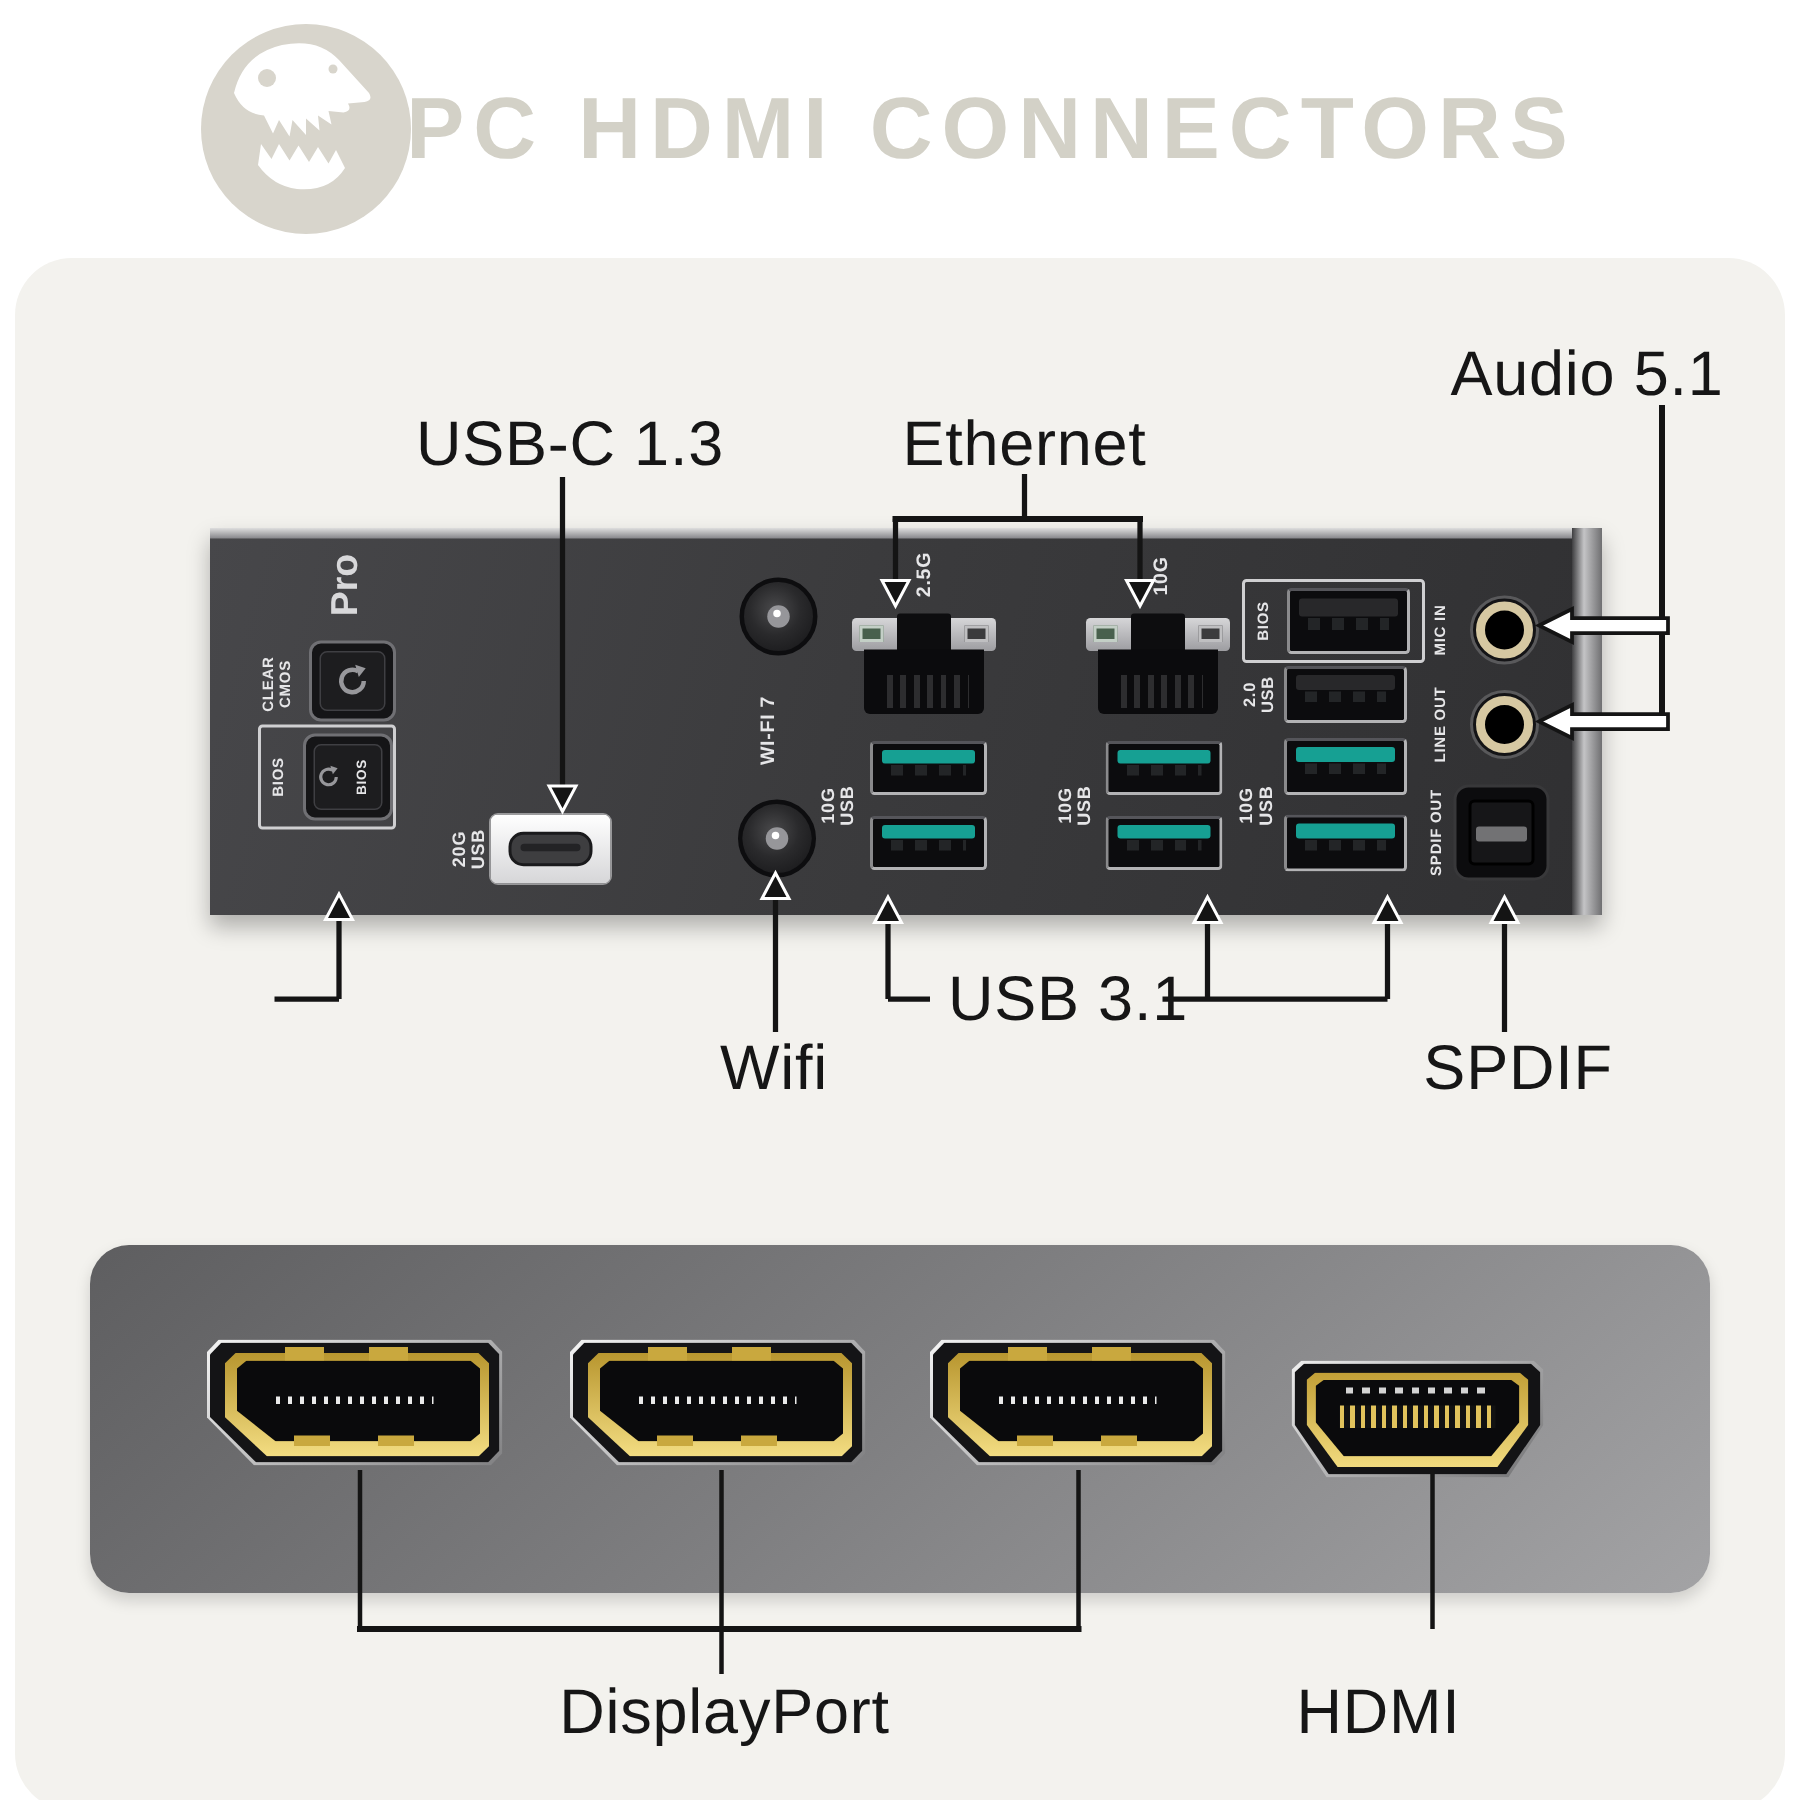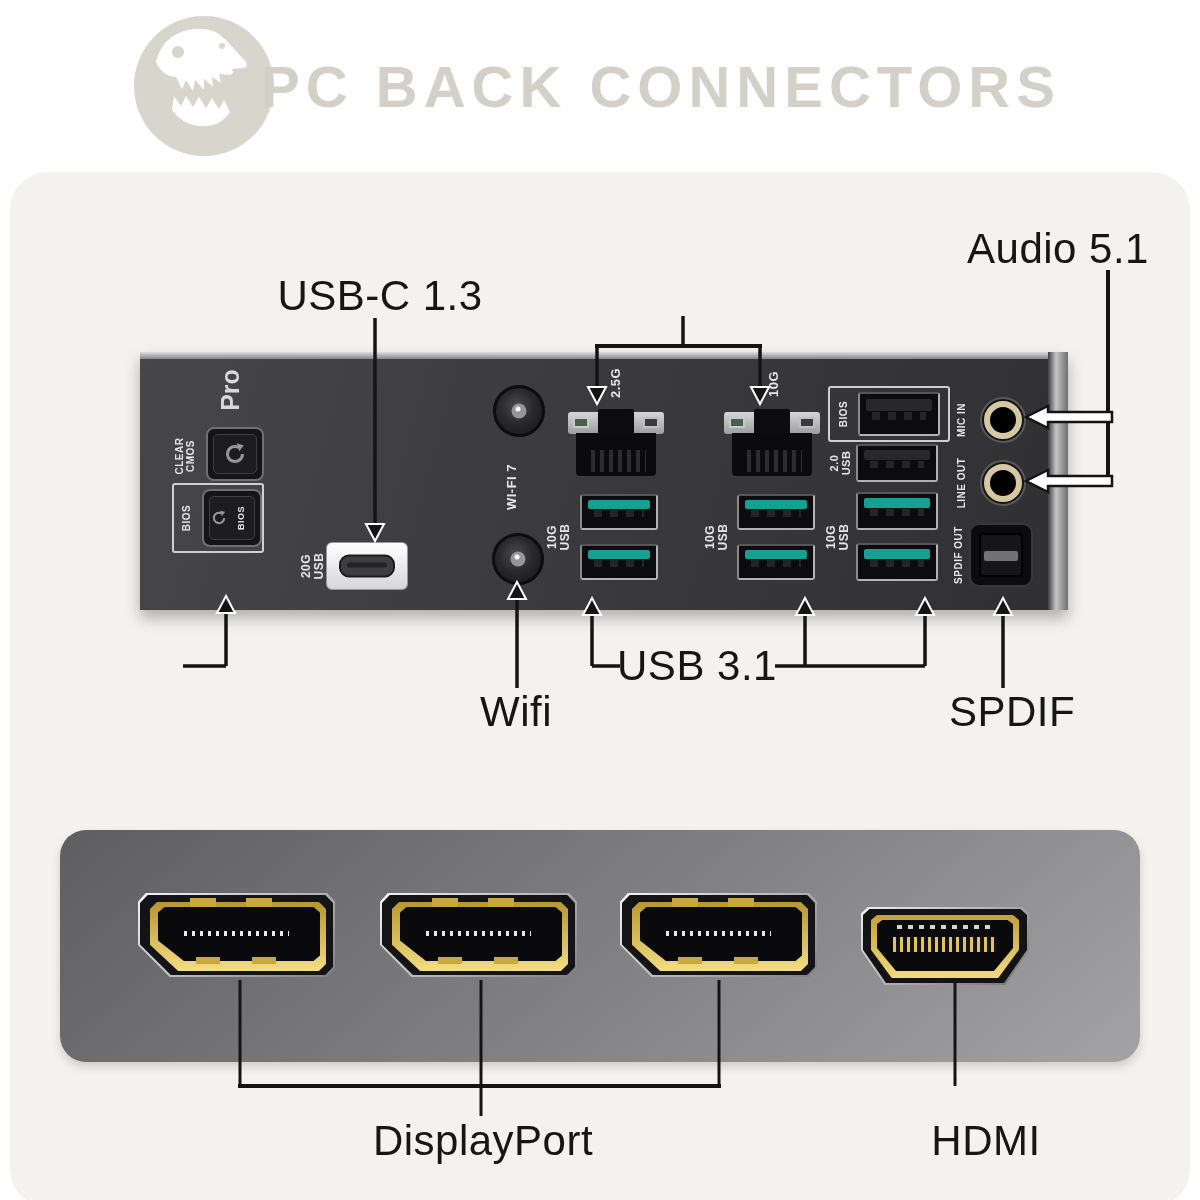--- a/index.html
+++ b/index.html
@@ -131,21 +131,21 @@
 
   <div class="logo">
     <svg width="140" height="140" viewBox="0 0 140 140">
       <circle cx="70" cy="70" r="70" fill="#d8d5cc"></circle>
       <path fill="#ffffff" d="M22 46 Q28 20 54 14 Q78 9 92 24 L112 46 Q115 51 109 52 L98 53 Q101 58 95 59 L85 58 L87 67 L78 61 L79 71 L70 63 L70 74 L61 64 L59 75 L52 64 L48 73 L42 61 Q28 60 22 46 Z"></path>
       <circle cx="44" cy="36" r="6" fill="#d8d5cc"></circle>
       <circle cx="88" cy="30" r="3" fill="#d8d5cc"></circle>
       <path fill="#ffffff" d="M40 80 L47 90 L52 80 L59 91 L65 81 L72 92 L78 82 L85 93 L90 84 L96 96 Q86 112 64 110 Q48 108 38 94 Z"></path>
     </svg>
   </div>
-  <div class="page-title">PC BACK CONNECTORS</div>
+  <div class="page-title">PC HDMI CONNECTORS</div>
 
   <div class="main-panel"></div>
 
   <div class="io-shield">
     <div class="io-topstrip"></div>
     <div class="io-rightstrip"></div>
 
     <div class="vlabel pro" style="left:91px;top:38px;">Pro</div>
 
     <div class="vlabel v10" style="left:45px;top:104px;">CLEAR
@@ -361,18 +361,19 @@
     </g>
 
     <g fill="#ffffff" stroke="#141414" stroke-width="2.5" stroke-linejoin="miter">
       <polygon points="1026,417 1048,406 1048,412 1112,412 1112,422 1048,422 1048,428"></polygon>
       <polygon points="1026,481 1048,470 1048,476 1112,476 1112,486 1048,486 1048,492"></polygon>
     </g>
   </svg>
 
   <div class="anno" style="left:1058px;top:249px;">Audio 5.1</div>
   <div class="anno" style="left:380px;top:296px;">USB-C 1.3</div>
+  <div class="anno" style="left:683px;top:296px;">Ethernet</div>
   <div class="anno" style="left:516px;top:712px;">Wifi</div>
-  <div class="anno" style="left:697px;top:666px;">USB 3.1</div>
+  <div class="anno" style="left:712px;top:666px;">USB 3.1</div>
   <div class="anno" style="left:483px;top:1141px;">DisplayPort</div>
   <div class="anno" style="left:1012px;top:712px;">SPDIF</div>
-  <div class="anno" style="left:986px;top:1141px;">HDMI</div>
+  <div class="anno" style="left:919px;top:1141px;">HDMI</div>
 </div>
 
 </body></html>

